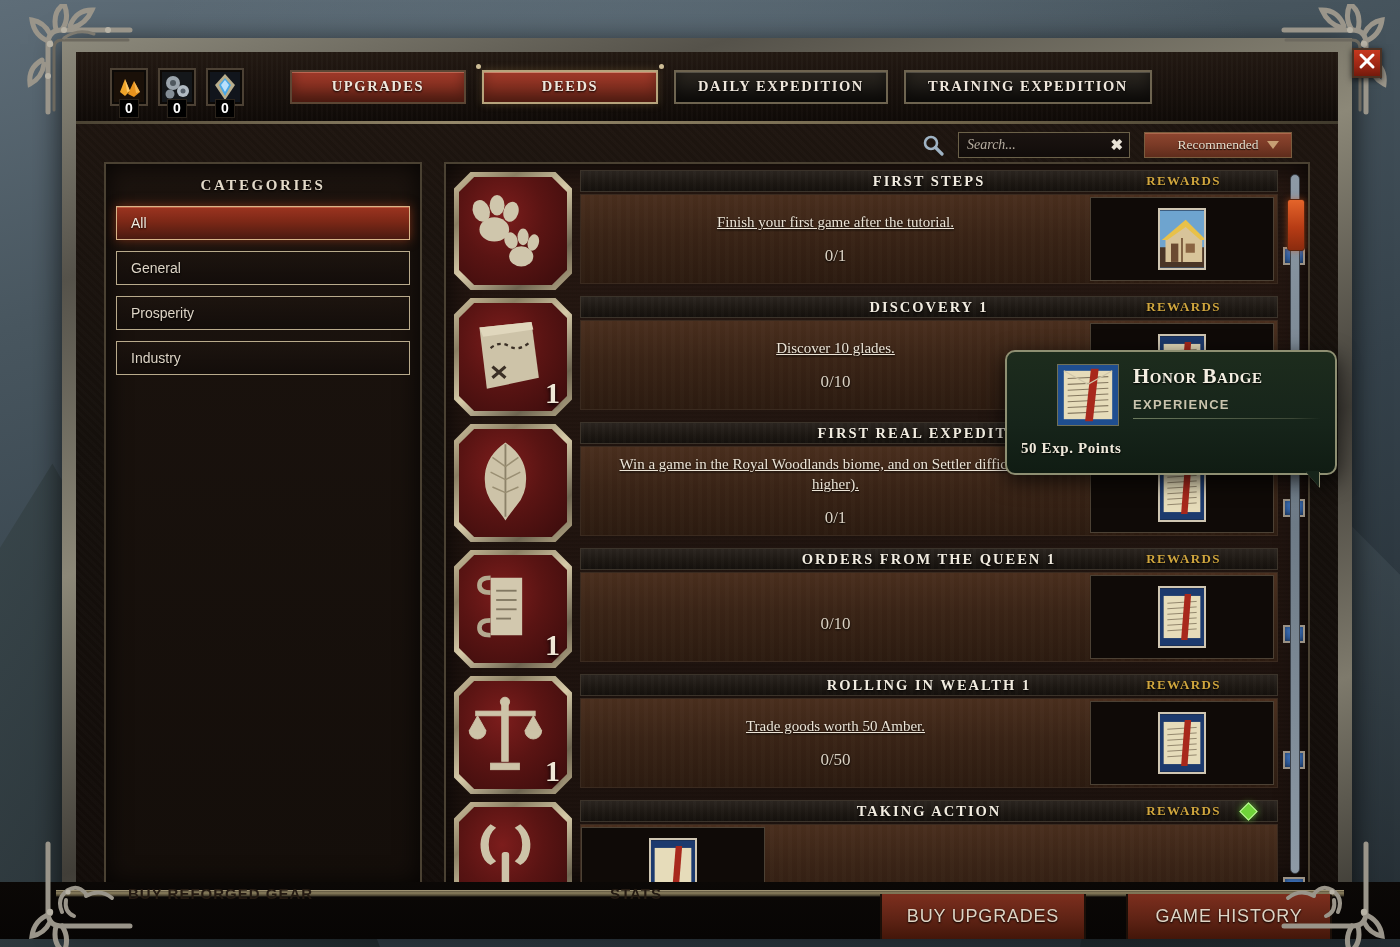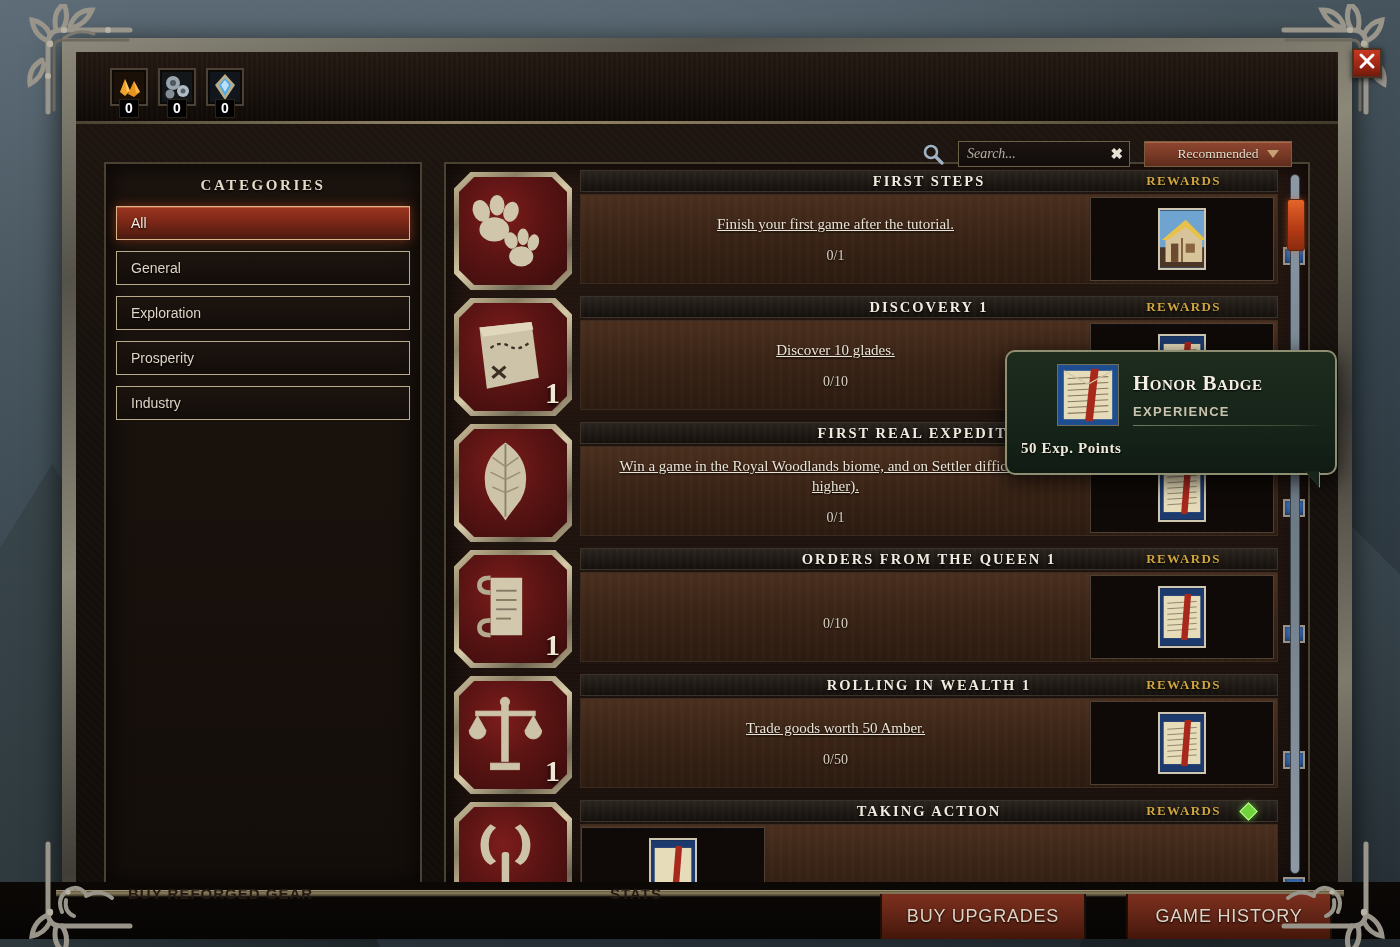--- a/index.html
+++ b/index.html
@@ -104,21 +104,21 @@
   }
   .tab.active::before,.tab.active::after{
     content:""; position:absolute; width:5px; height:5px; border-radius:50%;
     background:#cdbd96; top:-8px;
   }
   .tab.active::before{ left:-8px; }
   .tab.active::after{ right:-8px; }
 
   
   .searchrow {
-    position:absolute; right:46px; top:89px; display:flex; align-items:center; gap:14px; z-index:15;
+    position:absolute; right:46px; top:80px; display:flex; align-items:center; gap:14px; z-index:15;
   }
   .search-icon { width:22px; height:22px; }
   .search-box {
     position:relative; width:172px; height:26px; border:1px solid #6b6149;
     background: linear-gradient(180deg,#1b1411 0%, #110c0a 100%);
     display:flex; align-items:center; padding:0 26px 0 8px;
   }
   .search-box input {
     background:transparent; border:none; outline:none; width:100%;
     font-family:"Liberation Serif", serif; font-style:italic; font-size:14px; color:#cfc6b8;
@@ -236,21 +236,21 @@
     background:
       repeating-linear-gradient(90deg, rgba(255,255,255,.012) 0 4px, rgba(0,0,0,.02) 4px 9px),
       linear-gradient(180deg,#4a2f1e 0%, #3a2416 45%, #2c1b10 100%);
     display:flex; align-items:center;
   }
   .deed-text { flex:1; text-align:center; padding:0 26px; }
   .deed-desc {
     font-size:15px; color:#ece4d6; line-height:1.35; text-shadow:0 1px 2px #000;text-decoration:underline;
   }
   .deed-prog {
-    margin-top:14px; font-size:14px; color:#dbd2c3; text-shadow:0 1px 2px #000;
+    margin-top:14px; font-size:17px; color:#dbd2c3; text-shadow:0 1px 2px #000;
   }
   .deed-rewardbox {
     width:184px; height:84px; margin-right:3px; flex:0 0 184px;
     border:1px solid #4c4134; background:#0f0a07;
     display:flex; align-items:center; justify-content:center;
   }
   .rew-item {
     width:48px; height:62px; border:2px solid #cfc6b2; background:#1a2a46;
     display:flex; align-items:center; justify-content:center; overflow:hidden;
   }
@@ -285,21 +285,21 @@
     border:2px solid #8e8f72; border-radius:10px;
     box-shadow: 0 6px 22px rgba(0,0,0,.75);
     padding:12px 14px 16px;
   }
   .tooltip::after{
     content:""; position:absolute; right:16px; bottom:-14px;
     width:0;height:0;border-left:14px solid transparent;border-right:0 solid transparent;
     border-top:16px solid #16241a;
     filter: drop-shadow(1px 1px 0 #8e8f72);
   }
-  .tt-head { display:flex; gap:14px; align-items:flex-end;padding-left:36px; }
+  .tt-head { display:flex; gap:14px; align-items:flex-start;padding-left:36px; }
   .tt-icon {
     width:62px; height:62px; flex:0 0 62px; border:1px solid #707058;
     background:#1a3158; overflow:hidden;
   }
   .tt-icon svg { width:100%; height:100%; }
   .tt-right { flex:1; min-width:0; }
   .tt-title {
     font-size:21px; font-weight:bold; color:#f4efe2; letter-spacing:.5px;
     text-shadow:0 1px 2px #000; font-variant:small-caps;
   }
@@ -397,20 +397,34 @@
               <path d="M15 2 L25 13 L15 28 L5 13 Z" fill="#b9ae8c"></path>
               <path d="M15 6 L21 13 L15 24 L9 13 Z" fill="#4aa8e6"></path>
               <path d="M15 8 L19 13 L15 20 L11 13 Z" fill="#cfeaff" opacity=".85"></path>
             </svg>
           </span>
           <span class="count">0</span>
         </div>
 
       </div>
 
+      <div class="tabs">
+        <div class="tab">
+          <span>UPGRADES</span>
+        </div>
+        <div class="tab active">
+          <span>DEEDS</span>
+        </div>
+        <div class="tab dark">
+          <span>DAILY EXPEDITION</span>
+        </div>
+        <div class="tab dark">
+          <span>TRAINING EXPEDITION</span>
+        </div>
+      </div>
     </div>
 
     <div class="searchrow">
       <span class="search-icon">
         <svg viewBox="0 0 22 22">
           <circle cx="9" cy="9" r="6" fill="none" stroke="#9fb3c4" stroke-width="2.6"></circle>
           <line x1="13.5" y1="13.5" x2="20" y2="20" stroke="#9fb3c4" stroke-width="3.2" stroke-linecap="round"></line>
         </svg>
       </span>
       <div class="search-box">
@@ -426,23 +440,20 @@
     <div class="content">
 
       <div class="sidebar">
         <div class="cat-title">CATEGORIES</div>
         <div class="cat-list">
           <div class="cat-item sel">
             <span>All</span>
           </div>
           <div class="cat-item">
             <span>General</span>
-          </div>
-          <div class="cat-item">
-            <span>Exploration</span>
           </div>
           <div class="cat-item">
             <span>Prosperity</span>
           </div>
           <div class="cat-item">
             <span>Industry</span>
           </div>
         </div>
       </div>
 

